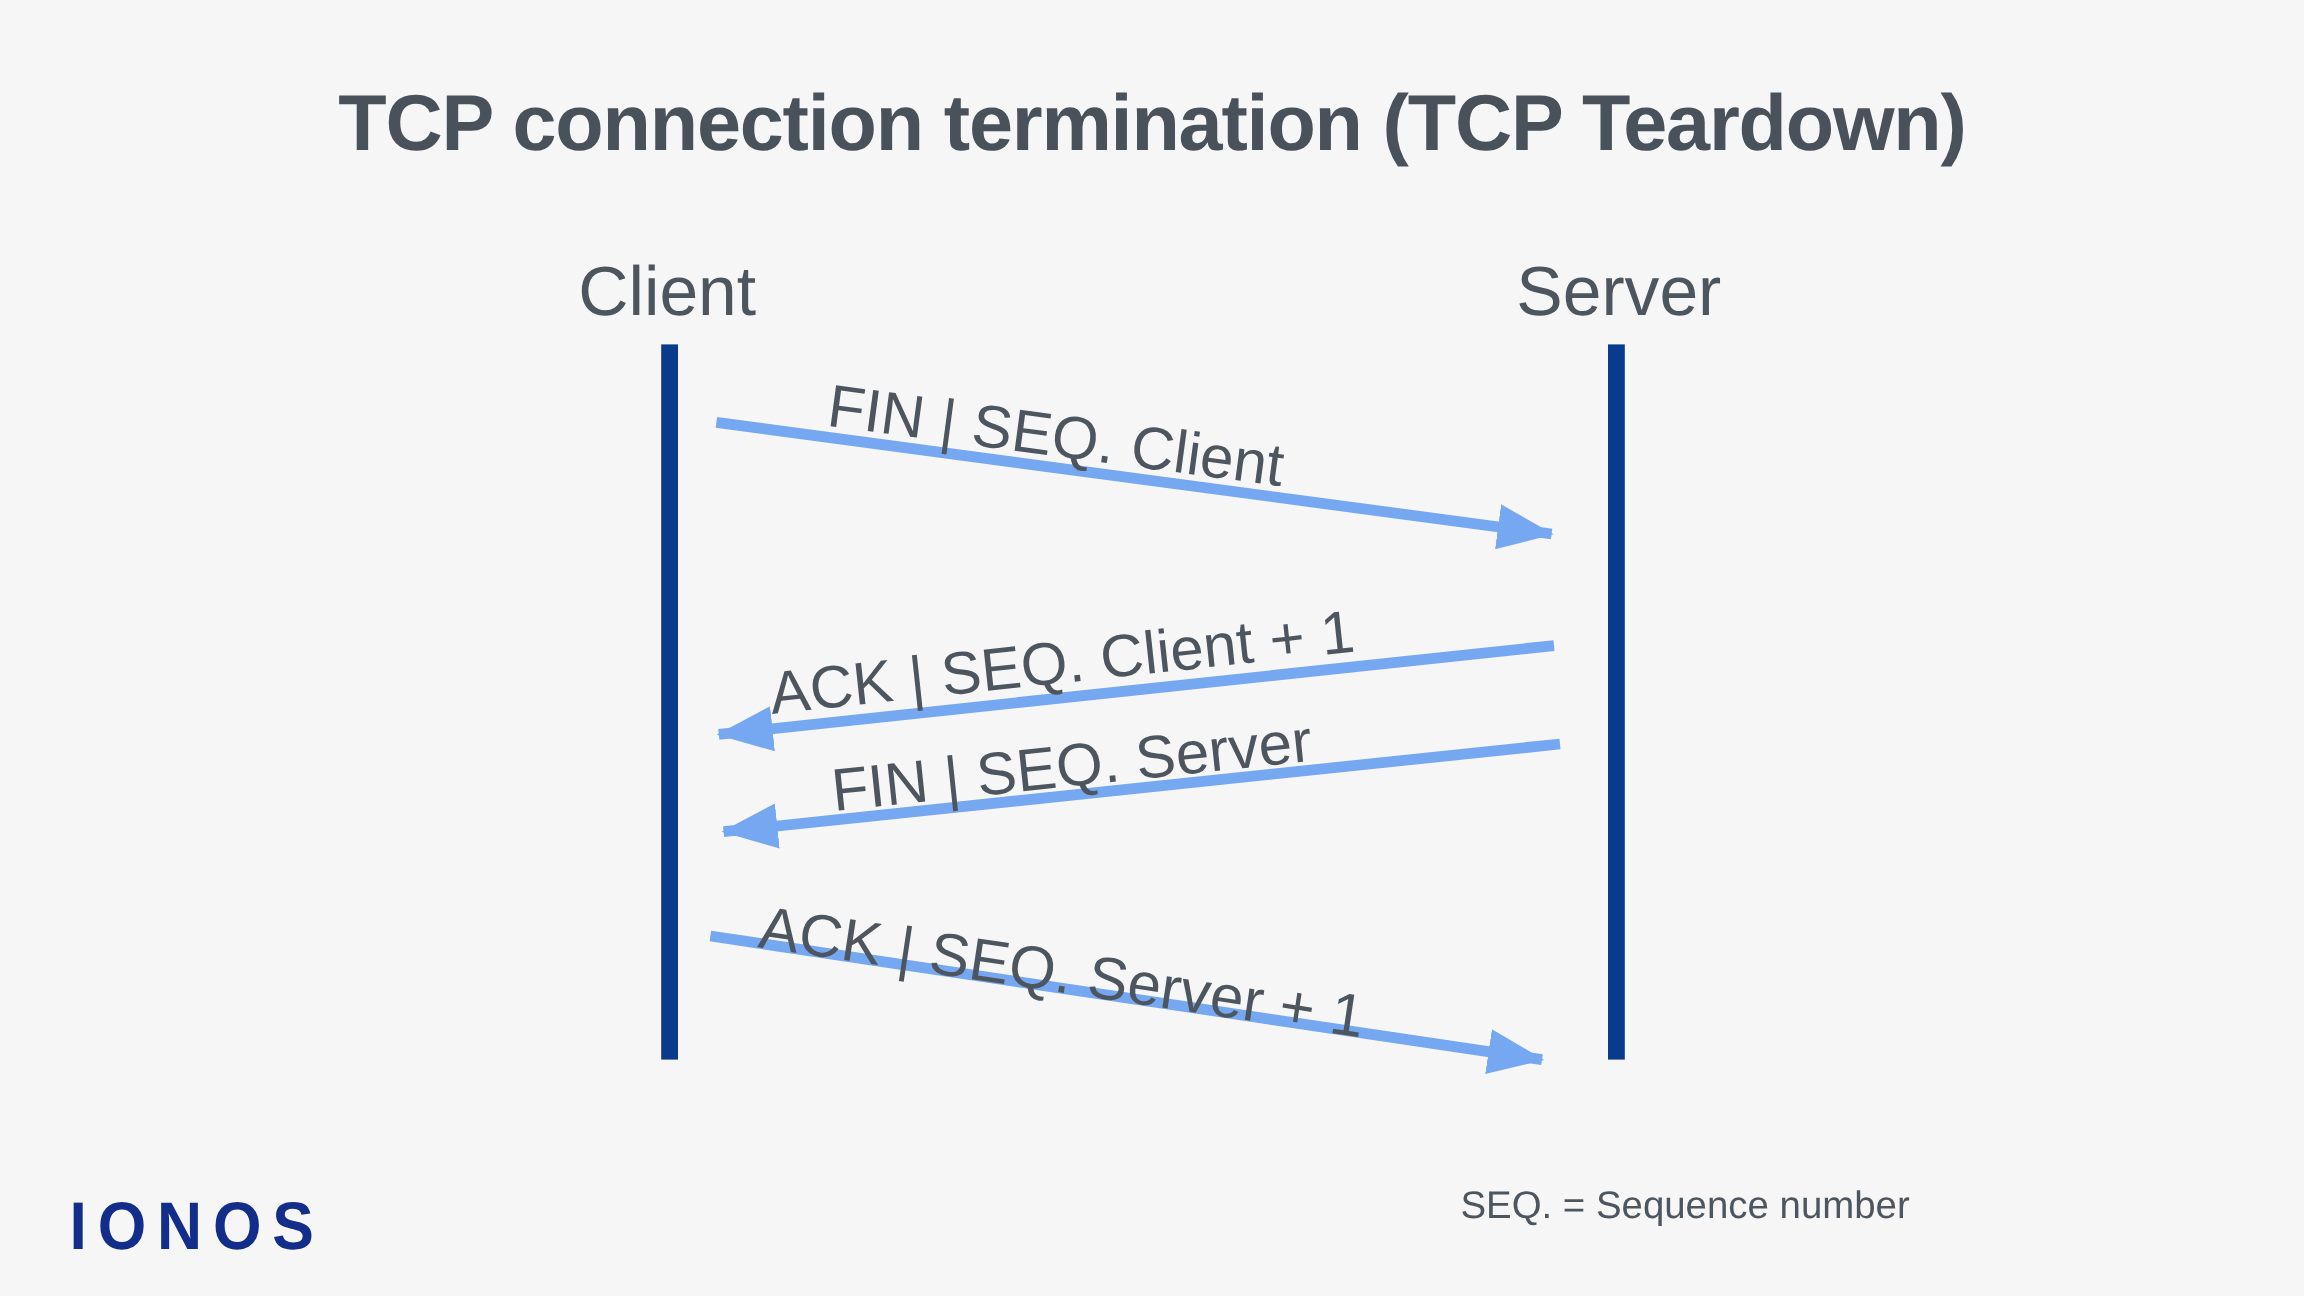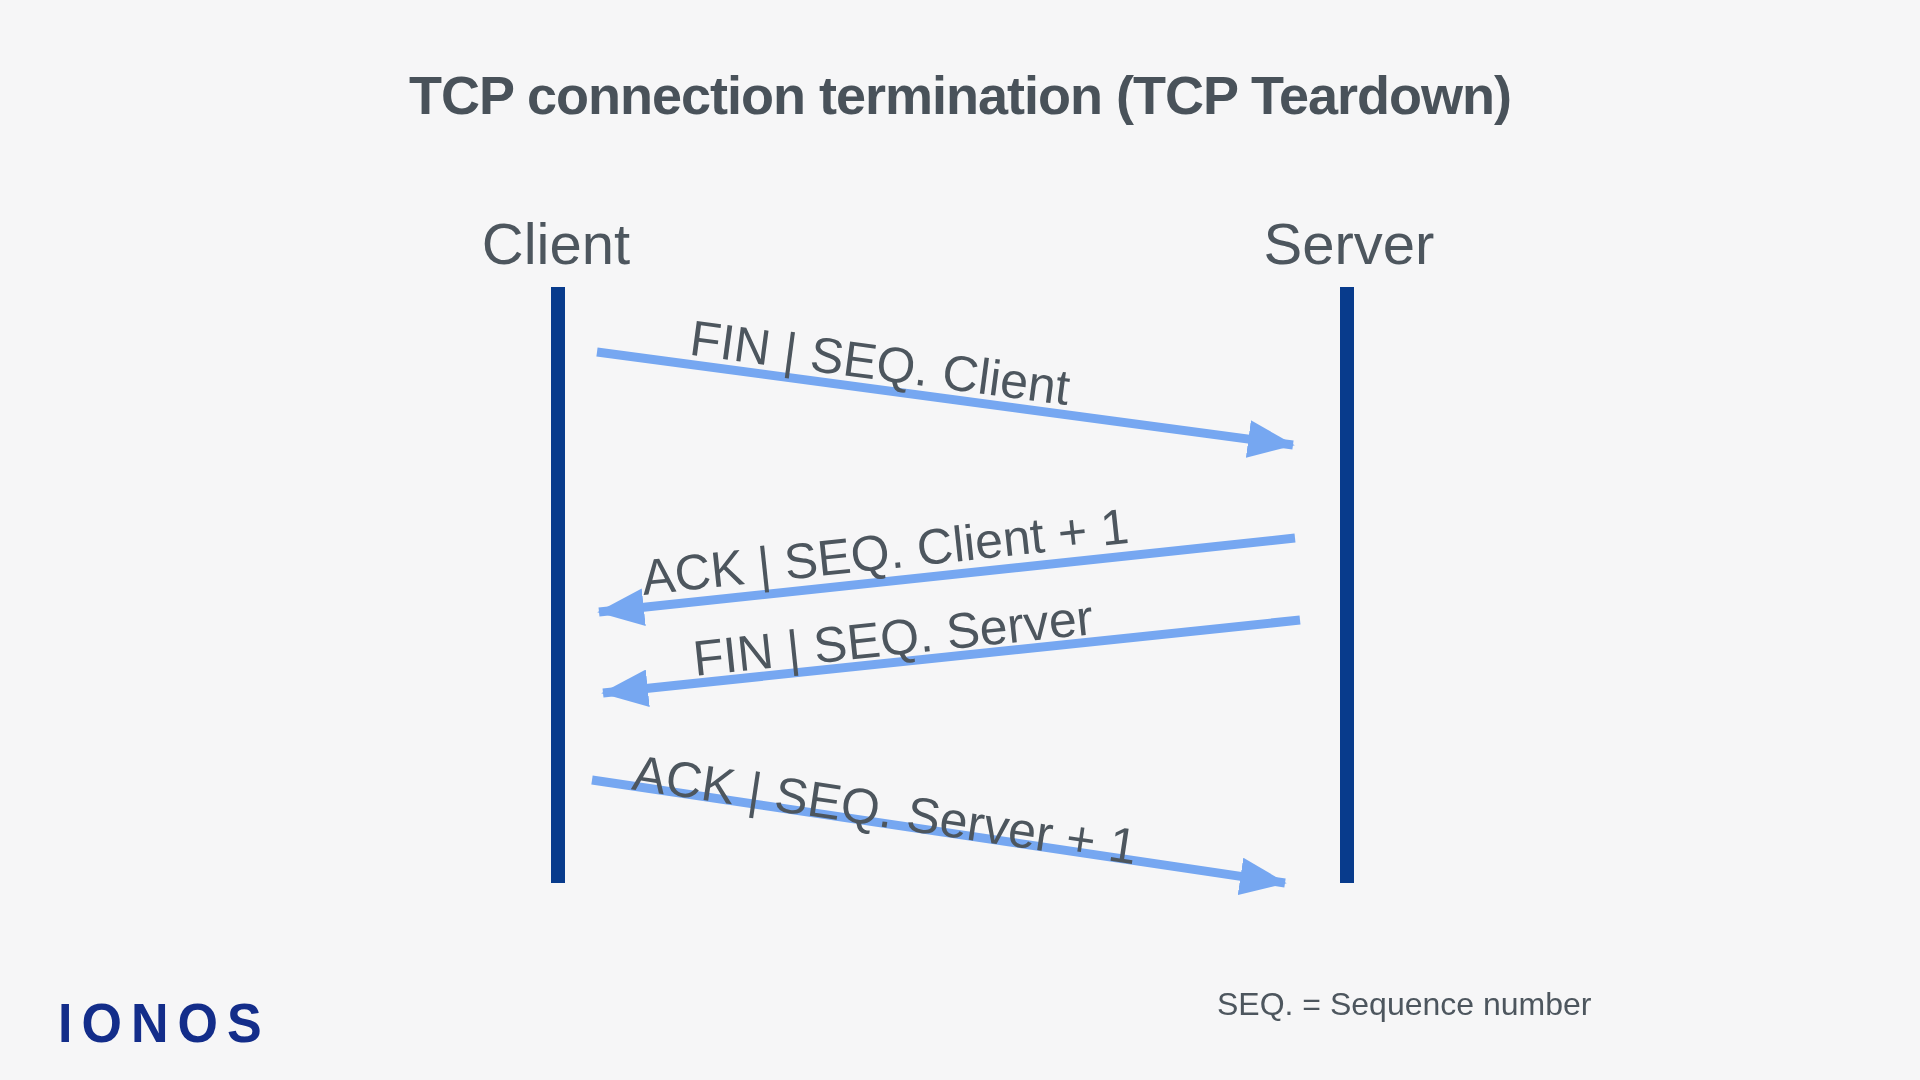--- a/index.html
+++ b/index.html
@@ -6,21 +6,21 @@
   .canvas{
     position:relative;
     width:1920px;height:1080px;
     background:var(--bg,#F6F6F7);
     overflow:hidden;
     font-family:"Liberation Sans", sans-serif;
   }
   .title{
     position:absolute;left:0;right:0;top:64px;
     text-align:center;
-    font-size:54px;font-weight:700;letter-spacing:-1px;
+    font-size:66px;font-weight:700;letter-spacing:-1px;
     color:var(--title,#49525A);
   }
   .actor-label{
     position:absolute;transform:translate(-50%,-50%);
     font-size:58px;font-weight:400;color:var(--label,#50575E);
     white-space:nowrap;
   }
   .actor-label.client{left:556px;top:243px;}
   .actor-label.server{left:1349px;top:243px;}
   .diagram-svg{position:absolute;left:0;top:0;}

